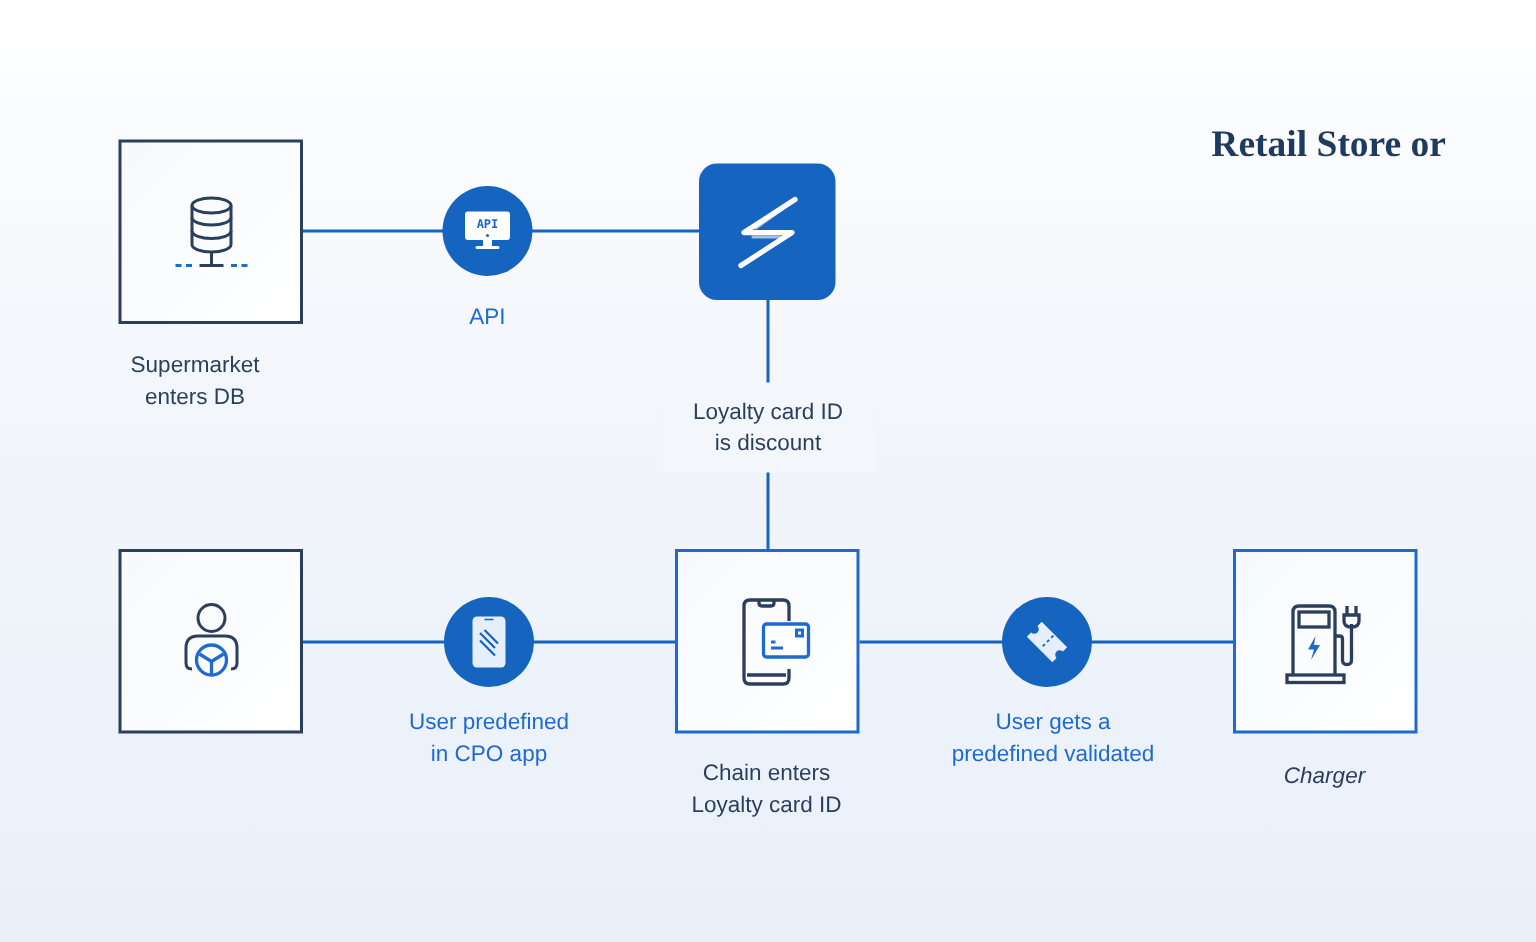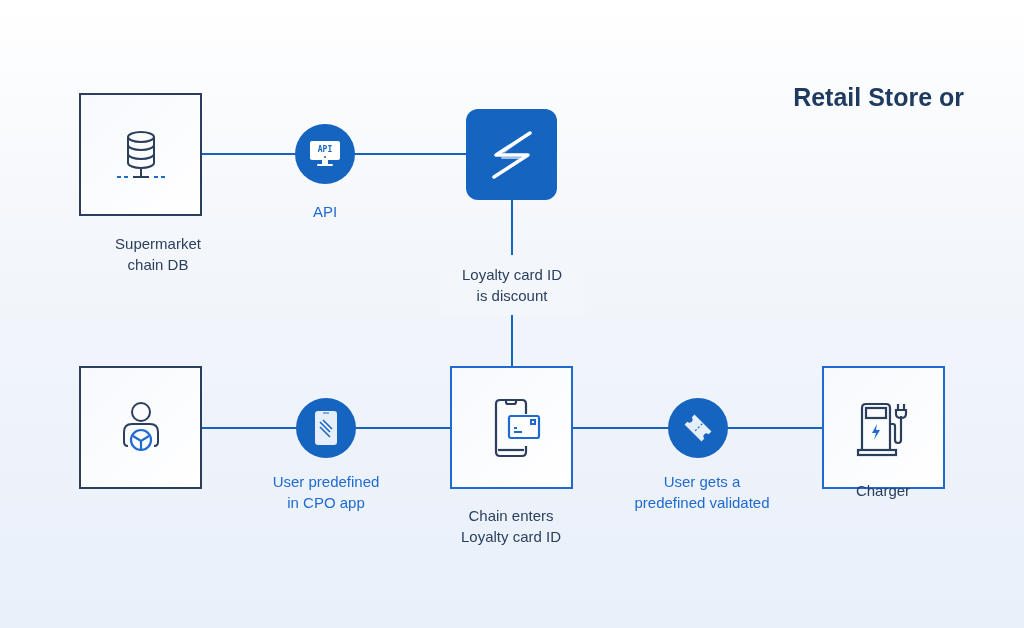--- a/index.html
+++ b/index.html
@@ -3,21 +3,21 @@
 <meta charset="utf-8">
 <style>
   html, body { margin:0; padding:0; }
   body {
     width:1024px; height:628px; position:relative; overflow:hidden;
     background: linear-gradient(180deg, #ffffff 0%, #f3f6fb 40%, #e9f0fa 100%);
     font-family: "Liberation Sans", "DejaVu Sans", sans-serif;
   }
   .title {
     position:absolute; right:60px; top:80px; text-align:left;
-    font-family: Liberation Sans, sans-serif;
+    font-family: Liberation Serif, serif;
     font-weight:bold; font-size:25px; line-height:34px; color:#1f3a5f;
   }
   .line { position:absolute; background:#1565c0; }
   .box {
     position:absolute; width:123px; height:123px; box-sizing:border-box;
     background: linear-gradient(135deg, #f7f9fd 0%, #ffffff 100%);
     display:flex; align-items:center; justify-content:center;
   }
   .box.dark { border:2px solid #2b3f5c; }
   .box.blue { border:2px solid #1f6ad1; }
@@ -64,23 +64,23 @@
       <line x1="22" y1="52" x2="38" y2="52"></line>
     </g>
     <g stroke="#1f6ad1" stroke-width="2">
       <line x1="6" y1="52" x2="10" y2="52"></line>
       <line x1="13" y1="52" x2="17" y2="52"></line>
       <line x1="43" y1="52" x2="47" y2="52"></line>
       <line x1="50" y1="52" x2="54" y2="52"></line>
     </g>
   </svg>
 </div>
-<div class="label" style="left:158px; top:233px;text-align:center;">
+<div class="label" style="left:130px; top:233px;text-align:center;">
   <div>Supermarket</div>
-  <div>chain DB</div>
+  <div>enters DB</div>
 </div>
 
 <div class="circle" style="left:295px; top:124px;">
   <svg width="34" height="30" viewBox="0 0 34 30">
     <rect x="2" y="2" width="30" height="19" rx="2" fill="#ffffff"></rect>
     <text x="17" y="13" text-anchor="middle" font-family="DejaVu Sans Mono, monospace" font-size="8" font-weight="bold" fill="#1565c0">API</text>
     <circle cx="17" cy="18" r="1" fill="#1565c0"></circle>
     <rect x="14" y="21" width="6" height="4" fill="#ffffff"></rect>
     <rect x="9" y="25" width="16" height="2" rx="1" fill="#ffffff"></rect>
   </svg>
@@ -167,13 +167,13 @@
       <rect x="12" y="10" width="20" height="10"></rect>
       <rect x="4" y="52" width="38" height="5"></rect>
       <path d="M36 26 h3 q2 0 2 2 v14 q0 3 3 3 q3 0 3 -3 v-24"></path>
       <path d="M42 12 h10 v4 q0 4 -5 4 q-5 0 -5 -4 z"></path>
       <line x1="44" y1="6" x2="44" y2="12"></line>
       <line x1="50" y1="6" x2="50" y2="12"></line>
     </g>
     <path d="M23 26 L18 35 H22 L20 42 L26 32 H22 Z" fill="#1f6ad1"></path>
   </svg>
 </div>
-<div class="label" style="left:883px; top:480px;">Charger</div>
+<div class="label" style="left:883px; top:507px;font-style:italic;">Charger</div>
 
 </body></html>

